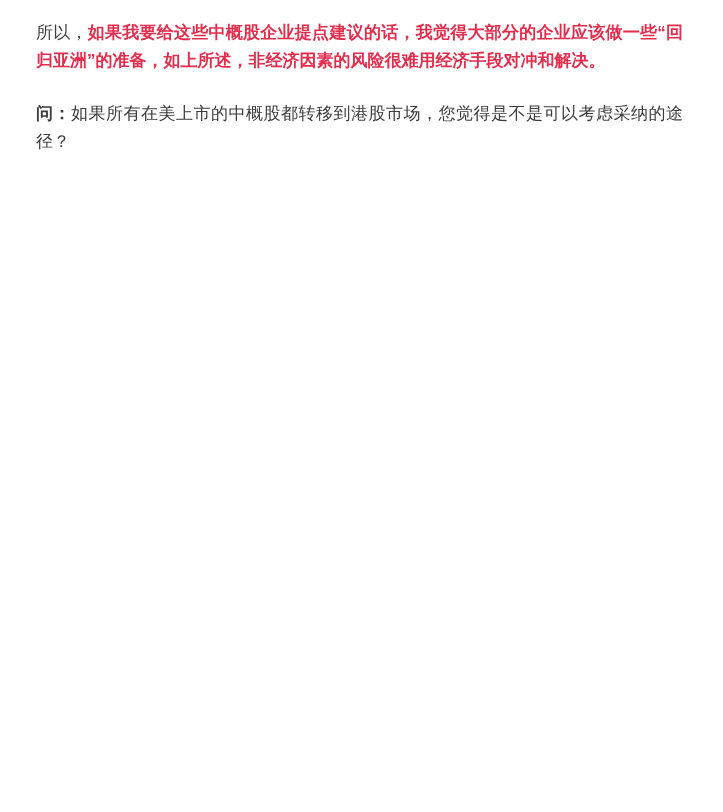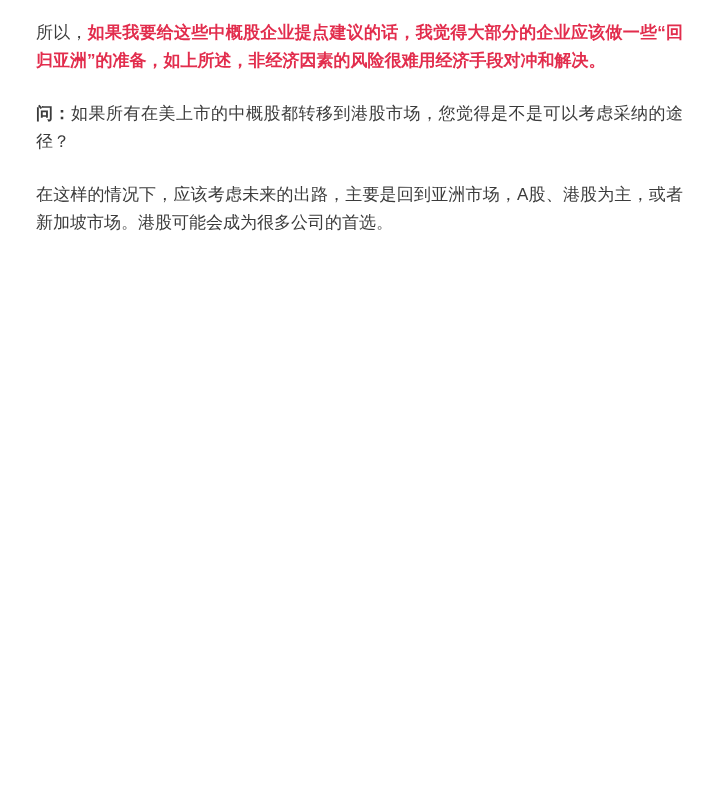--- a/index.html
+++ b/index.html
@@ -41,14 +41,13 @@
     font-weight: bold;
     color: var(--accent);
   }
 </style>
 </head>
 <body>
 
 <article class="article" id="article-body">
     <p><span class="seg-plain">所以，</span><span class="seg-em">如果我要给这些中概股企业提点建议的话，我觉得大部分的企业应该做一些“回归亚洲”的准备，如上所述，非经济因素的风险很难用经济手段对冲和解决。</span></p>
     <p><span class="seg-label">问：</span><span class="seg-plain">如果所有在美上市的中概股都转移到港股市场，您觉得是不是可以考虑采纳的途径？</span></p>
-    <p><span class="seg-plain">在这样的情况下，应该考虑未来的出路，主要是回到亚洲市场，A股、港股为主，或者新加坡市场。港股可能会成为很多公司的首选。</span></p>
   </article>
 
 </body></html>

